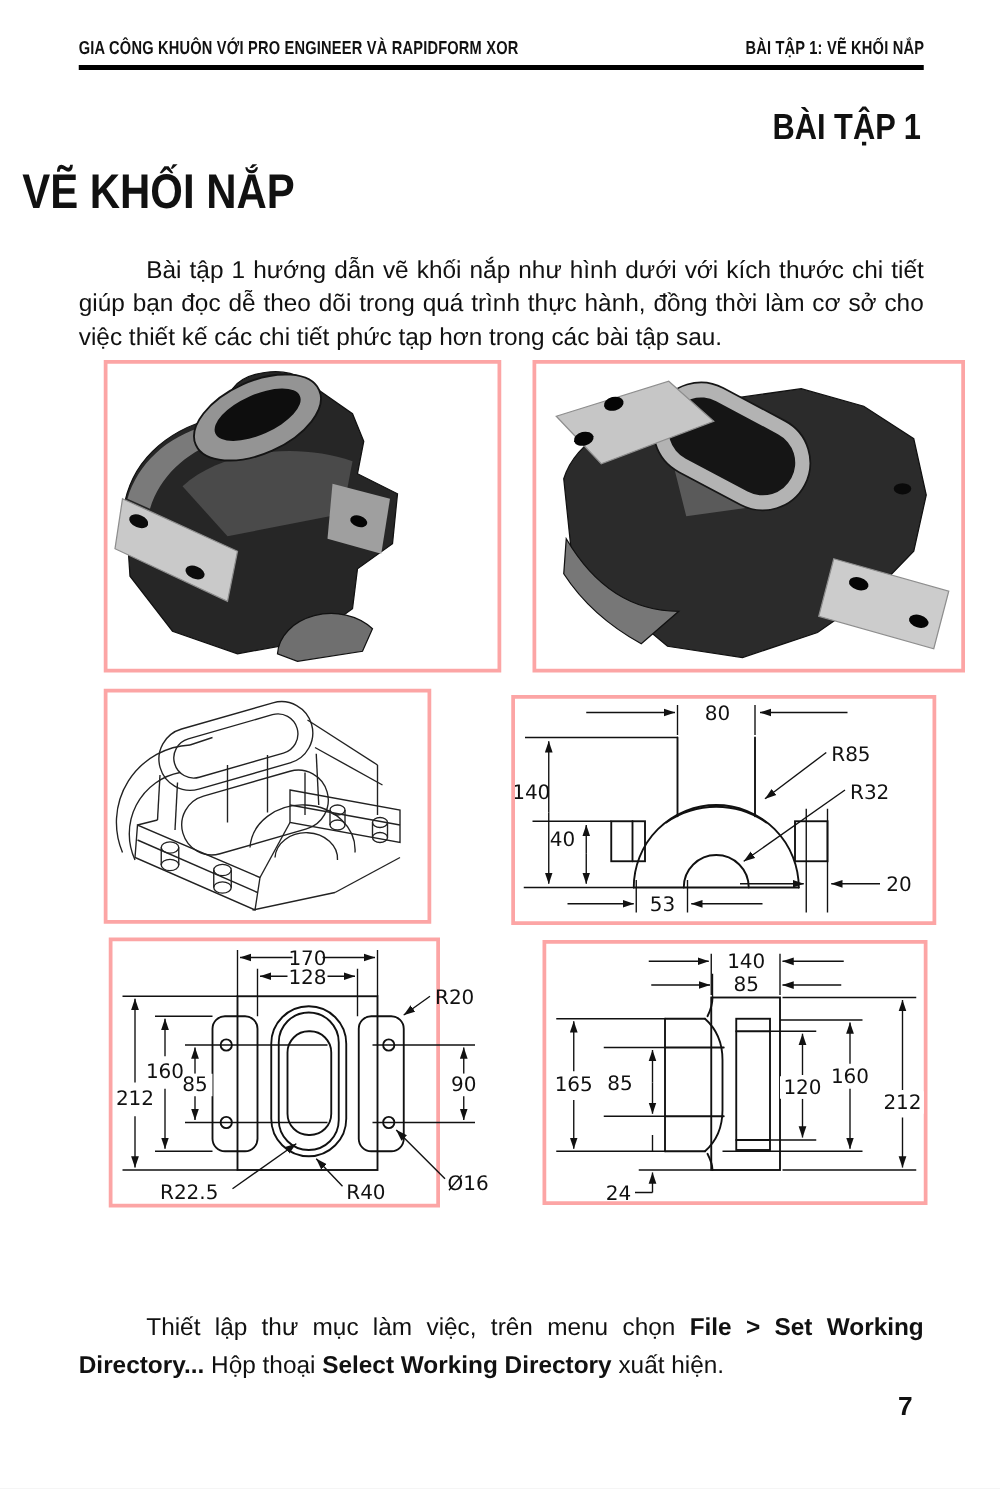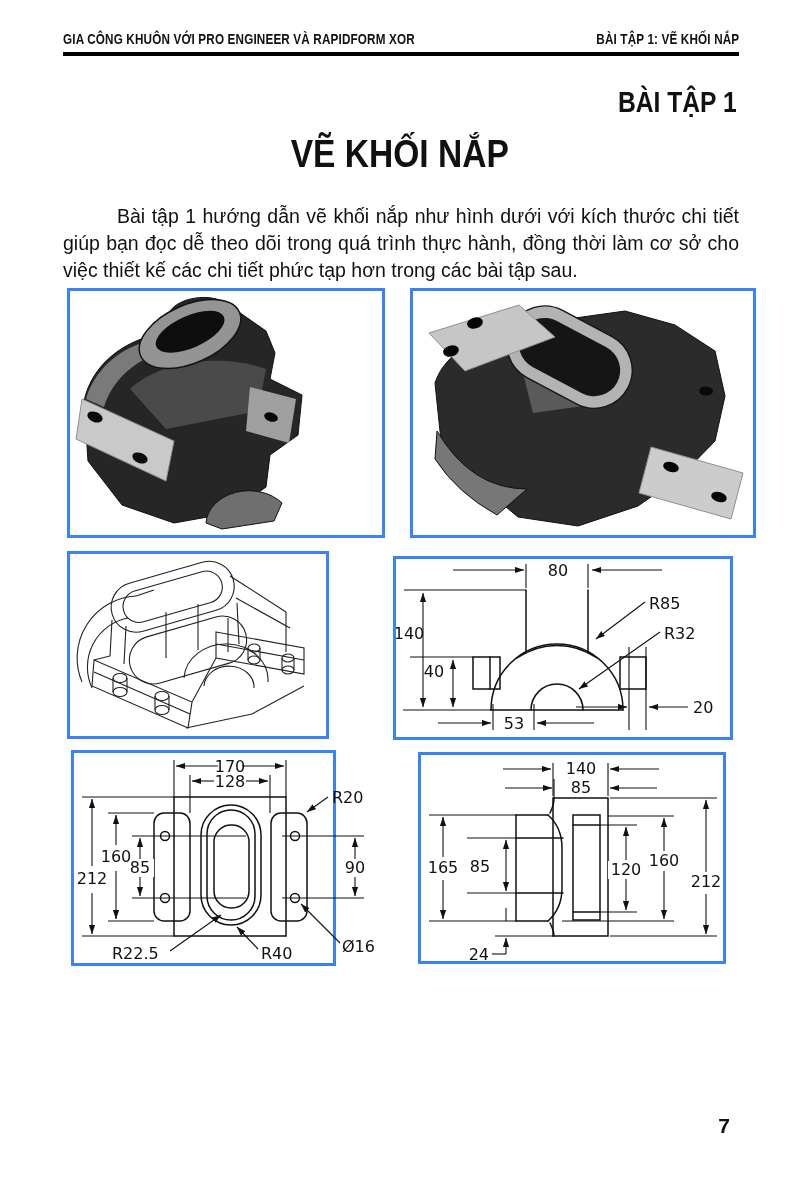--- a/index.html
+++ b/index.html
@@ -7,30 +7,30 @@
     position:relative;width:800px;height:1191px;background:#ffffff;
     font-family:"Liberation Sans",sans-serif;color:#111;overflow:hidden;
     margin:0 auto;
     text-decoration:underline;
   }
   .hdr-text{position:absolute;top:30px;font-size:15px;font-weight:bold;white-space:nowrap;letter-spacing:.2px;}
   .hdr-left{left:63px;transform:scaleX(.78);transform-origin:left center;}
   .hdr-right{right:61px;transform:scaleX(.78);transform-origin:right center;}
   .hdr-rule{position:absolute;left:63px;right:61px;top:52px;height:4px;background:#000;}
   .kicker{position:absolute;top:86px;right:63px;font-size:29px;font-weight:bold;white-space:nowrap;transform:scaleX(.85);transform-origin:right center;}
-  .title-wrap{position:absolute;top:132px;left:0;width:800px;text-align:center;}
+  .title-wrap{position:absolute;top:132px;left:0;width:800px;text-align:left;}
   .title-wrap span{display:inline-block;font-size:39px;font-weight:bold;white-space:nowrap;transform:scaleX(.86);}
   .para{position:absolute;left:63px;width:676px;font-size:19.5px;line-height:27px;text-align:justify;text-indent:54px;margin:0;}
   .para.steps{line-height:30px;}
   .para b{font-weight:bold;}
   .intro{top:203px;}
   .step1{top:982px;}
   .step2{top:1047px;}
   .pagenum{position:absolute;top:1114px;right:70px;font-size:21px;font-weight:bold;}
-  .fig{position:absolute;border:3px solid #3b82f6;background:#fff;box-sizing:border-box;}
+  .fig{position:absolute;border:3px solid #fca5a5;background:#fff;box-sizing:border-box;margin-left:16px;}
   .fig svg{display:block;}
   .dimtxt{font-family:"DejaVu Sans",sans-serif;font-size:16px;fill:#111;}
   .geo{stroke:#111;stroke-width:1.5;fill:none;stroke-linecap:round;}
   .dim{stroke:#111;stroke-width:1.1;fill:none;}
   .wire{stroke:#222;stroke-width:1.1;fill:none;}
 </style>
 </head>
 <body>
 
 <div class="page">
@@ -312,16 +312,17 @@
         <text class="dimtxt" x="59" y="117" text-anchor="middle">85</text>
         <text class="dimtxt" x="205" y="120" text-anchor="middle">120</text>
         <text class="dimtxt" x="243" y="111" text-anchor="middle">160</text>
         <text class="dimtxt" x="285" y="132" text-anchor="middle">212</text>
         <text class="dimtxt" x="68" y="205" text-anchor="end">24</text>
       </g>
     </svg>
   </div>
 
 
+  <p class="para steps step2"><span>Thiết lập thư mục làm việc, trên menu chọn </span><b>File &gt; Set Working Directory...</b><span> Hộp thoại </span><b>Select Working Directory</b><span> xuất hiện.</span></p>
 
   <div class="pagenum">7</div>
 
 </div>
 
 </body></html>

